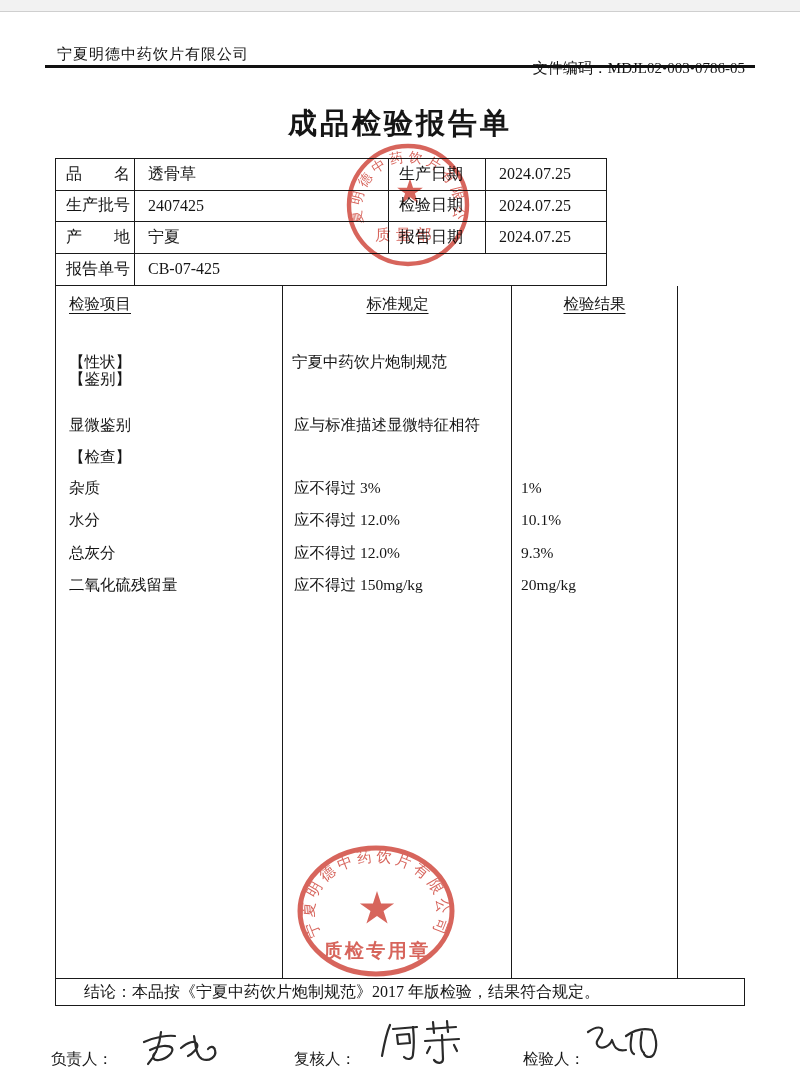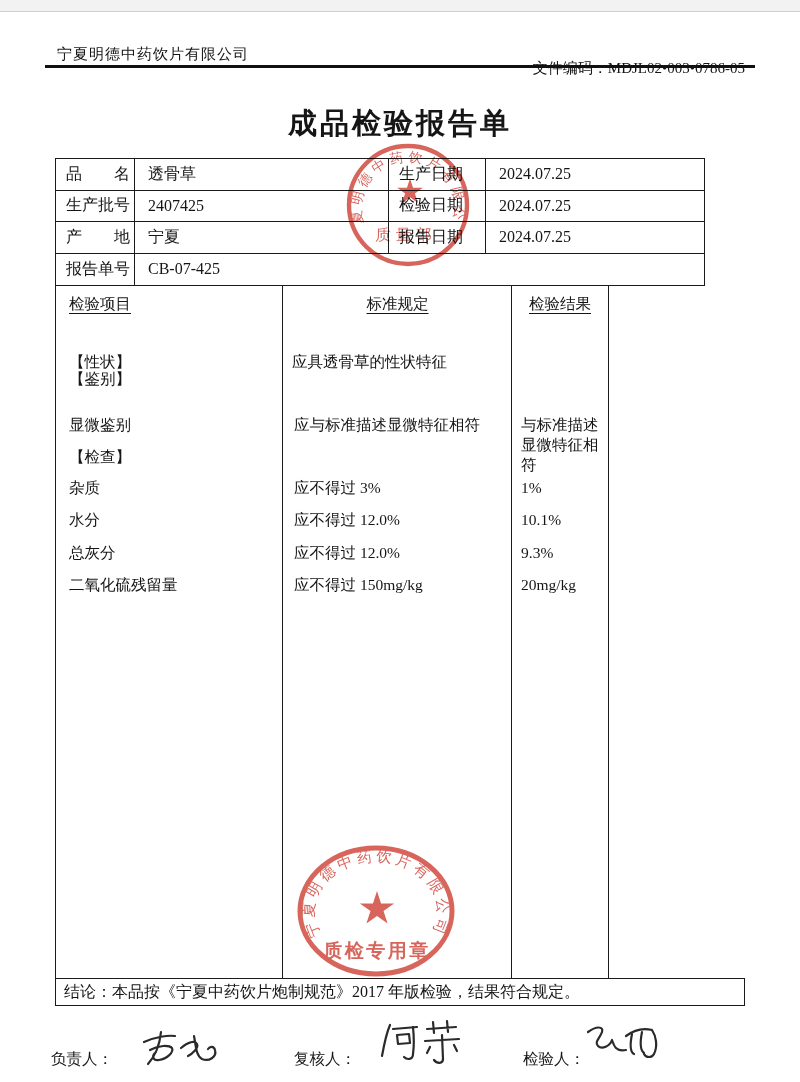--- a/index.html
+++ b/index.html
@@ -7,48 +7,48 @@
         font-family:"Liberation Serif","DejaVu Serif",serif;color:#151515;overflow:hidden;
         outline:1px solid #cfcfcf;}
   
   .hdr-company{position:absolute;left:57px;top:33px;font-size:15px;letter-spacing:1px;}
   .hdr-code{position:absolute;right:55px;top:47px;font-size:15px;}
   .hdr-rule{position:absolute;left:45px;right:45px;top:53px;height:3px;background:#111;}
   
   .title{position:absolute;left:0;right:0;top:92px;text-align:center;font-size:29px;
          font-weight:bold;letter-spacing:3px;}
   
-  .info-table{position:absolute;left:55px;top:146px;width:650px;height:128px;
+  .info-table{position:absolute;left:55px;top:146px;width:552px;height:128px;
               box-sizing:border-box;border:1.6px solid #1a1a1a;display:grid;
               grid-template-columns:79px 254px 97px 1fr;grid-template-rows:repeat(4,1fr);
               font-size:16px;}
   .it-cell{box-sizing:border-box;border-right:1.4px solid #1a1a1a;border-bottom:1.4px solid #1a1a1a;
            display:flex;align-items:center;padding:0 8px;white-space:nowrap;}
   .it-label{padding:0 10px;}
   .it-value{padding-left:13px;}
   .no-r{border-right:none;}
   .no-b{border-bottom:none;}
   .span3{grid-column:2/5;}
   
-  .detail-table{position:absolute;left:55px;top:274px;width:554px;height:692px;
+  .detail-table{position:absolute;left:55px;top:274px;width:623px;height:692px;
                 box-sizing:border-box;border:1.6px solid #1a1a1a;border-top:none;border-bottom:none;
                 font-size:15.5px;}
   .dt-vline{position:absolute;top:0;bottom:0;width:1.4px;background:#1a1a1a;}
   .dt-vline.v1{left:226px;}
   .dt-vline.v2{left:455px;}
   .dt-row{position:absolute;left:0;width:100%;display:flex;line-height:20px;}
   .dt-c1{width:227px;box-sizing:border-box;padding-left:13px;}
   .dt-c2{width:229px;box-sizing:border-box;padding-left:11px;}
   .dt-c3{flex:1;box-sizing:border-box;padding-left:9px;}
   .dt-head .dt-c1 span{text-decoration:underline;text-underline-offset:4px;}
   .dt-head .dt-c2,.dt-head .dt-c3{text-align:center;padding-left:0;}
   .dt-head .dt-c2 span,.dt-head .dt-c3 span{text-decoration:underline;text-underline-offset:4px;}
   
   .conclusion{position:absolute;left:55px;top:966px;width:690px;height:28px;box-sizing:border-box;
-              border:1.6px solid #1a1a1a;display:flex;align-items:center;padding-left:8px;
+              border:1.6px solid #1a1a1a;display:flex;align-items:center;padding-left:28px;
               font-size:16px;}
   
   .stamp{position:absolute;opacity:.84;mix-blend-mode:multiply;z-index:5;}
   
   .sig-label{position:absolute;top:1037px;font-size:15.5px;}
   .sig-img{position:absolute;z-index:2;}
   .sig-img path{stroke:#2a2a2a;stroke-width:2.2;fill:none;stroke-linecap:round;stroke-linejoin:round;}
 </style>
 </head>
 <body>
@@ -86,31 +86,30 @@
     <div class="dt-vline v2"></div>
 
     <div class="dt-row dt-head" style="top:8px;">
       <div class="dt-c1"><span>检验项目</span></div>
       <div class="dt-c2"><span>标准规定</span></div>
       <div class="dt-c3"><span>检验结果</span></div>
     </div>
 
     <div class="dt-row" style="top:66px;">
       <div class="dt-c1">【性状】</div>
-      <div class="dt-c3">应具透骨草的性状特征</div>
+      <div class="dt-c3">宁夏中药饮片炮制规范</div>
     </div>
     <div class="dt-row" style="top:83px;">
       <div class="dt-c1">【鉴别】</div>
       <div class="dt-c2"></div>
       <div class="dt-c3"></div>
     </div>
     <div class="dt-row" style="top:129px;">
       <div class="dt-c1">显微鉴别</div>
       <div class="dt-c2">应与标准描述显微特征相符</div>
-      <div class="dt-c3">与标准描述显微特征相符</div>
     </div>
     <div class="dt-row" style="top:161px;">
       <div class="dt-c1">【检查】</div>
       <div class="dt-c2"></div>
       <div class="dt-c3"></div>
     </div>
     <div class="dt-row" style="top:192px;">
       <div class="dt-c1">杂质</div>
       <div class="dt-c2">应不得过 3%</div>
       <div class="dt-c3">1%</div>

